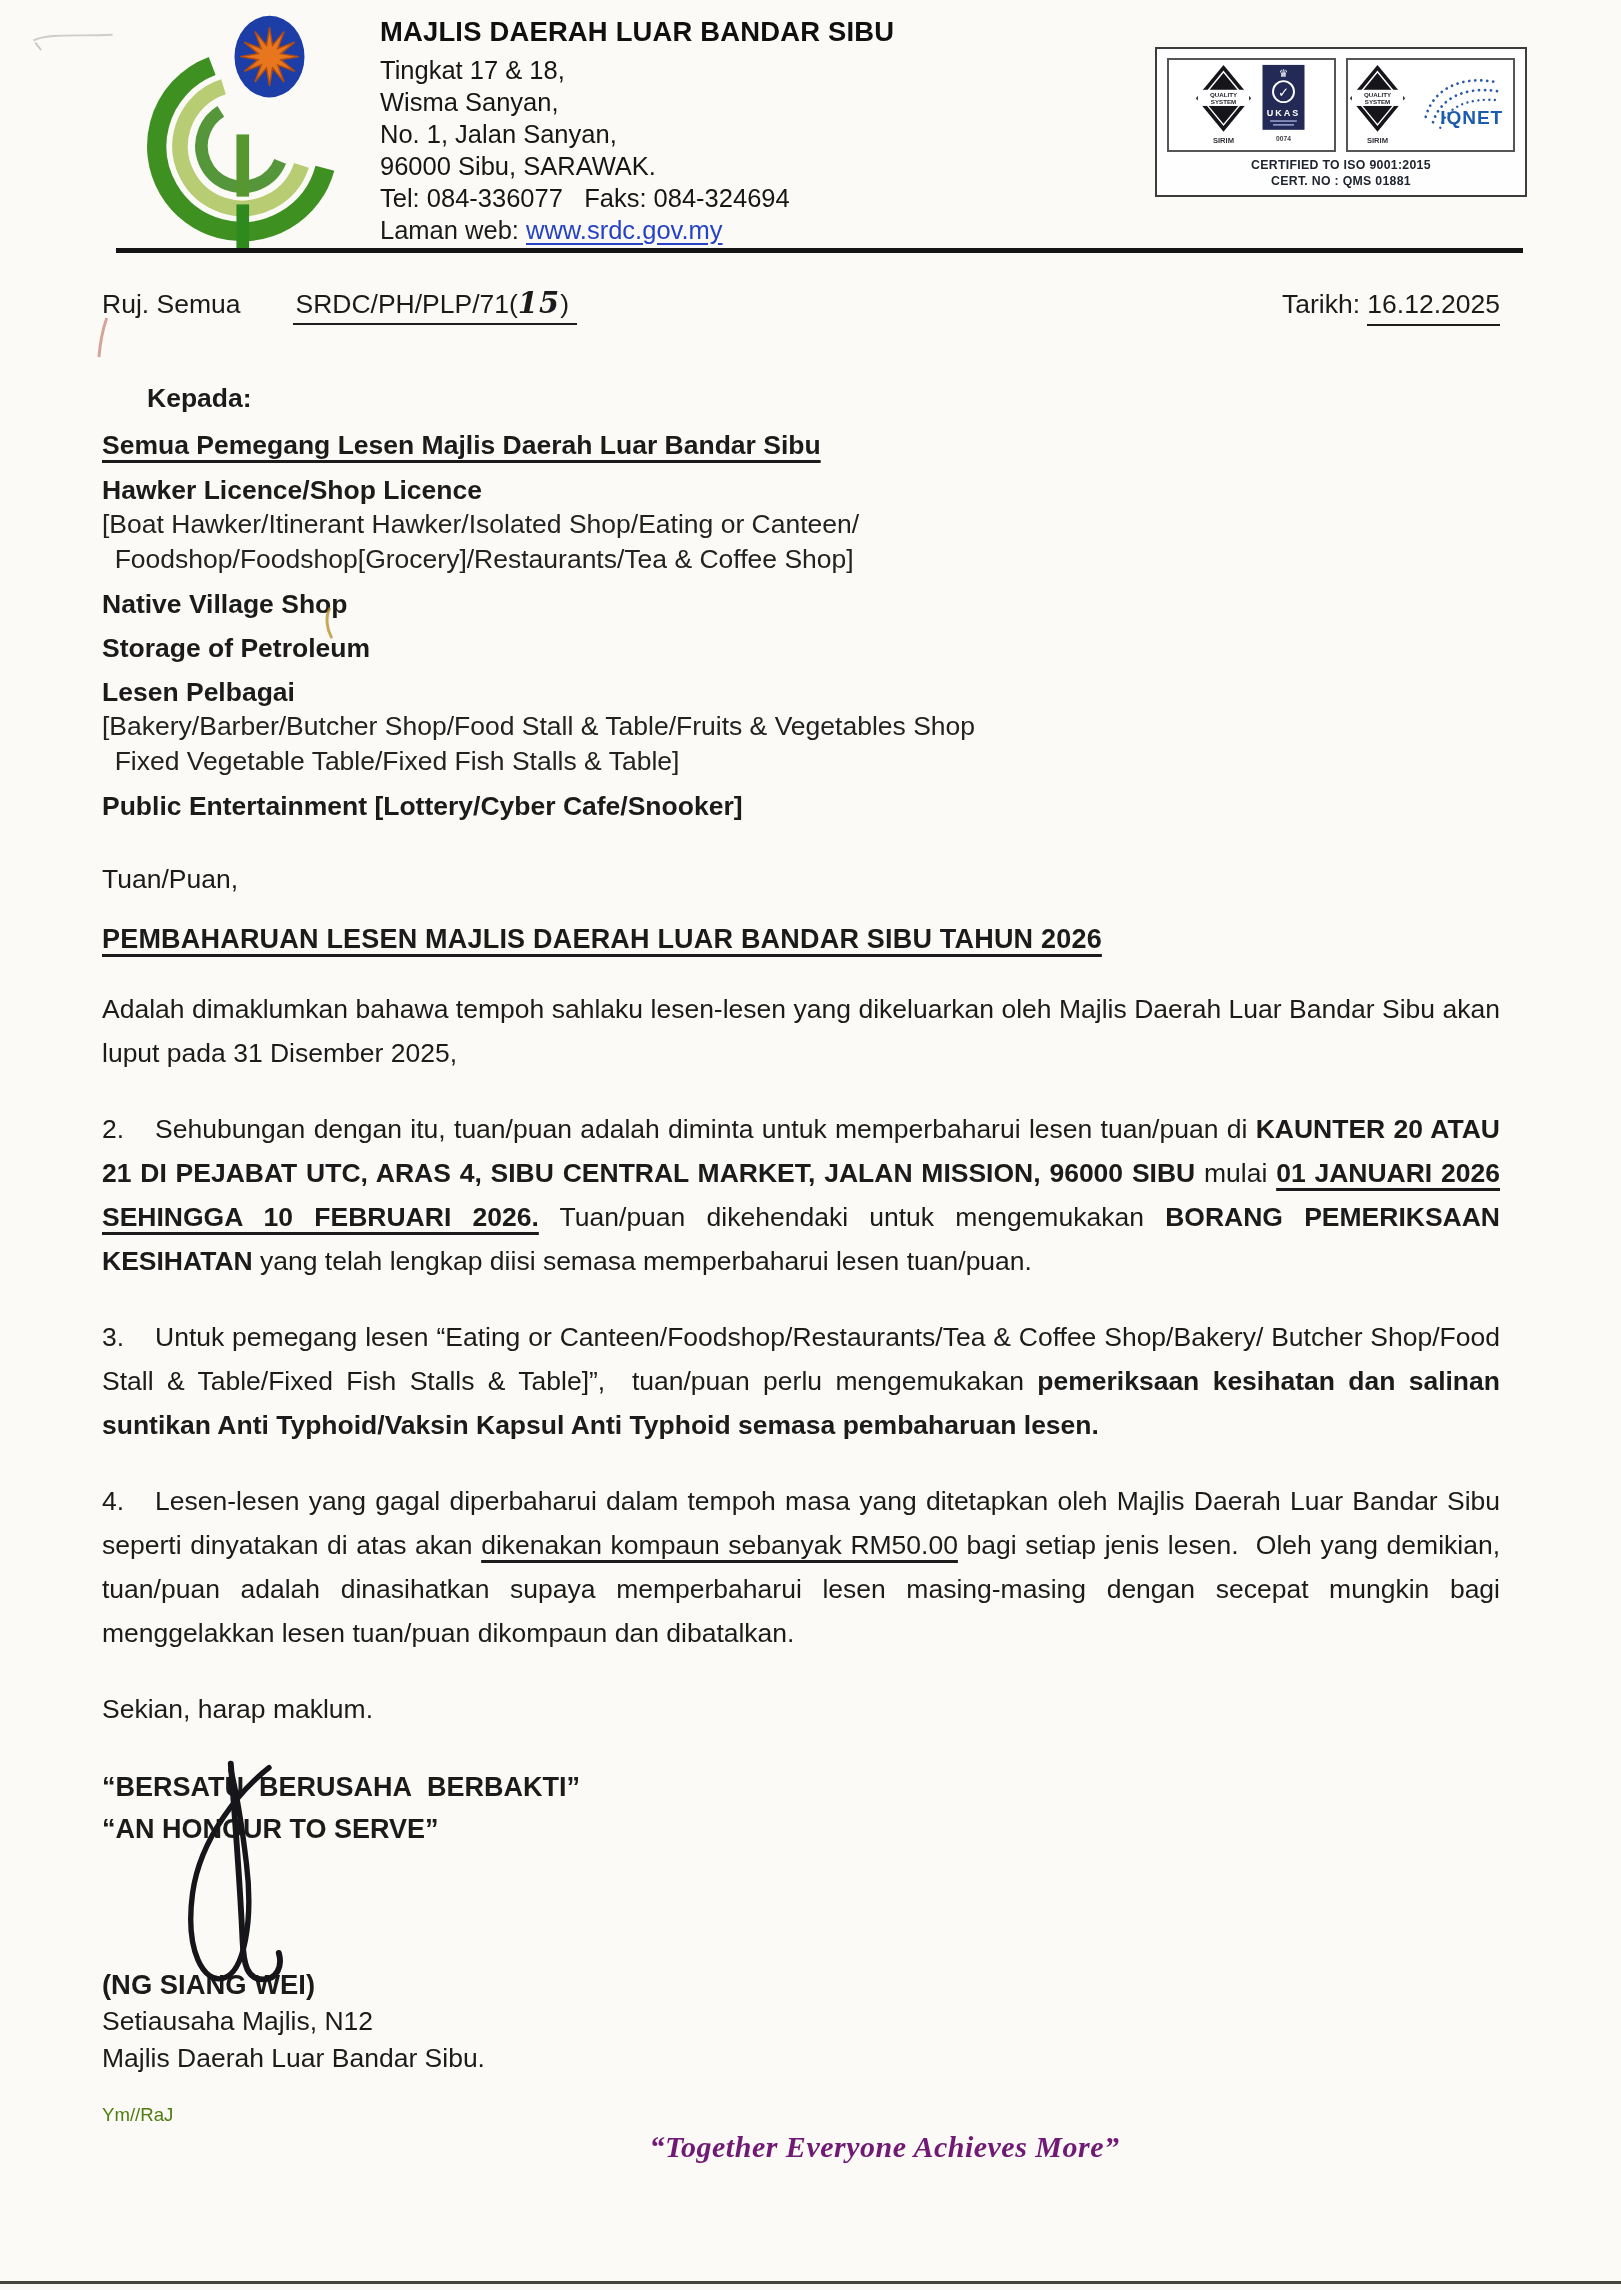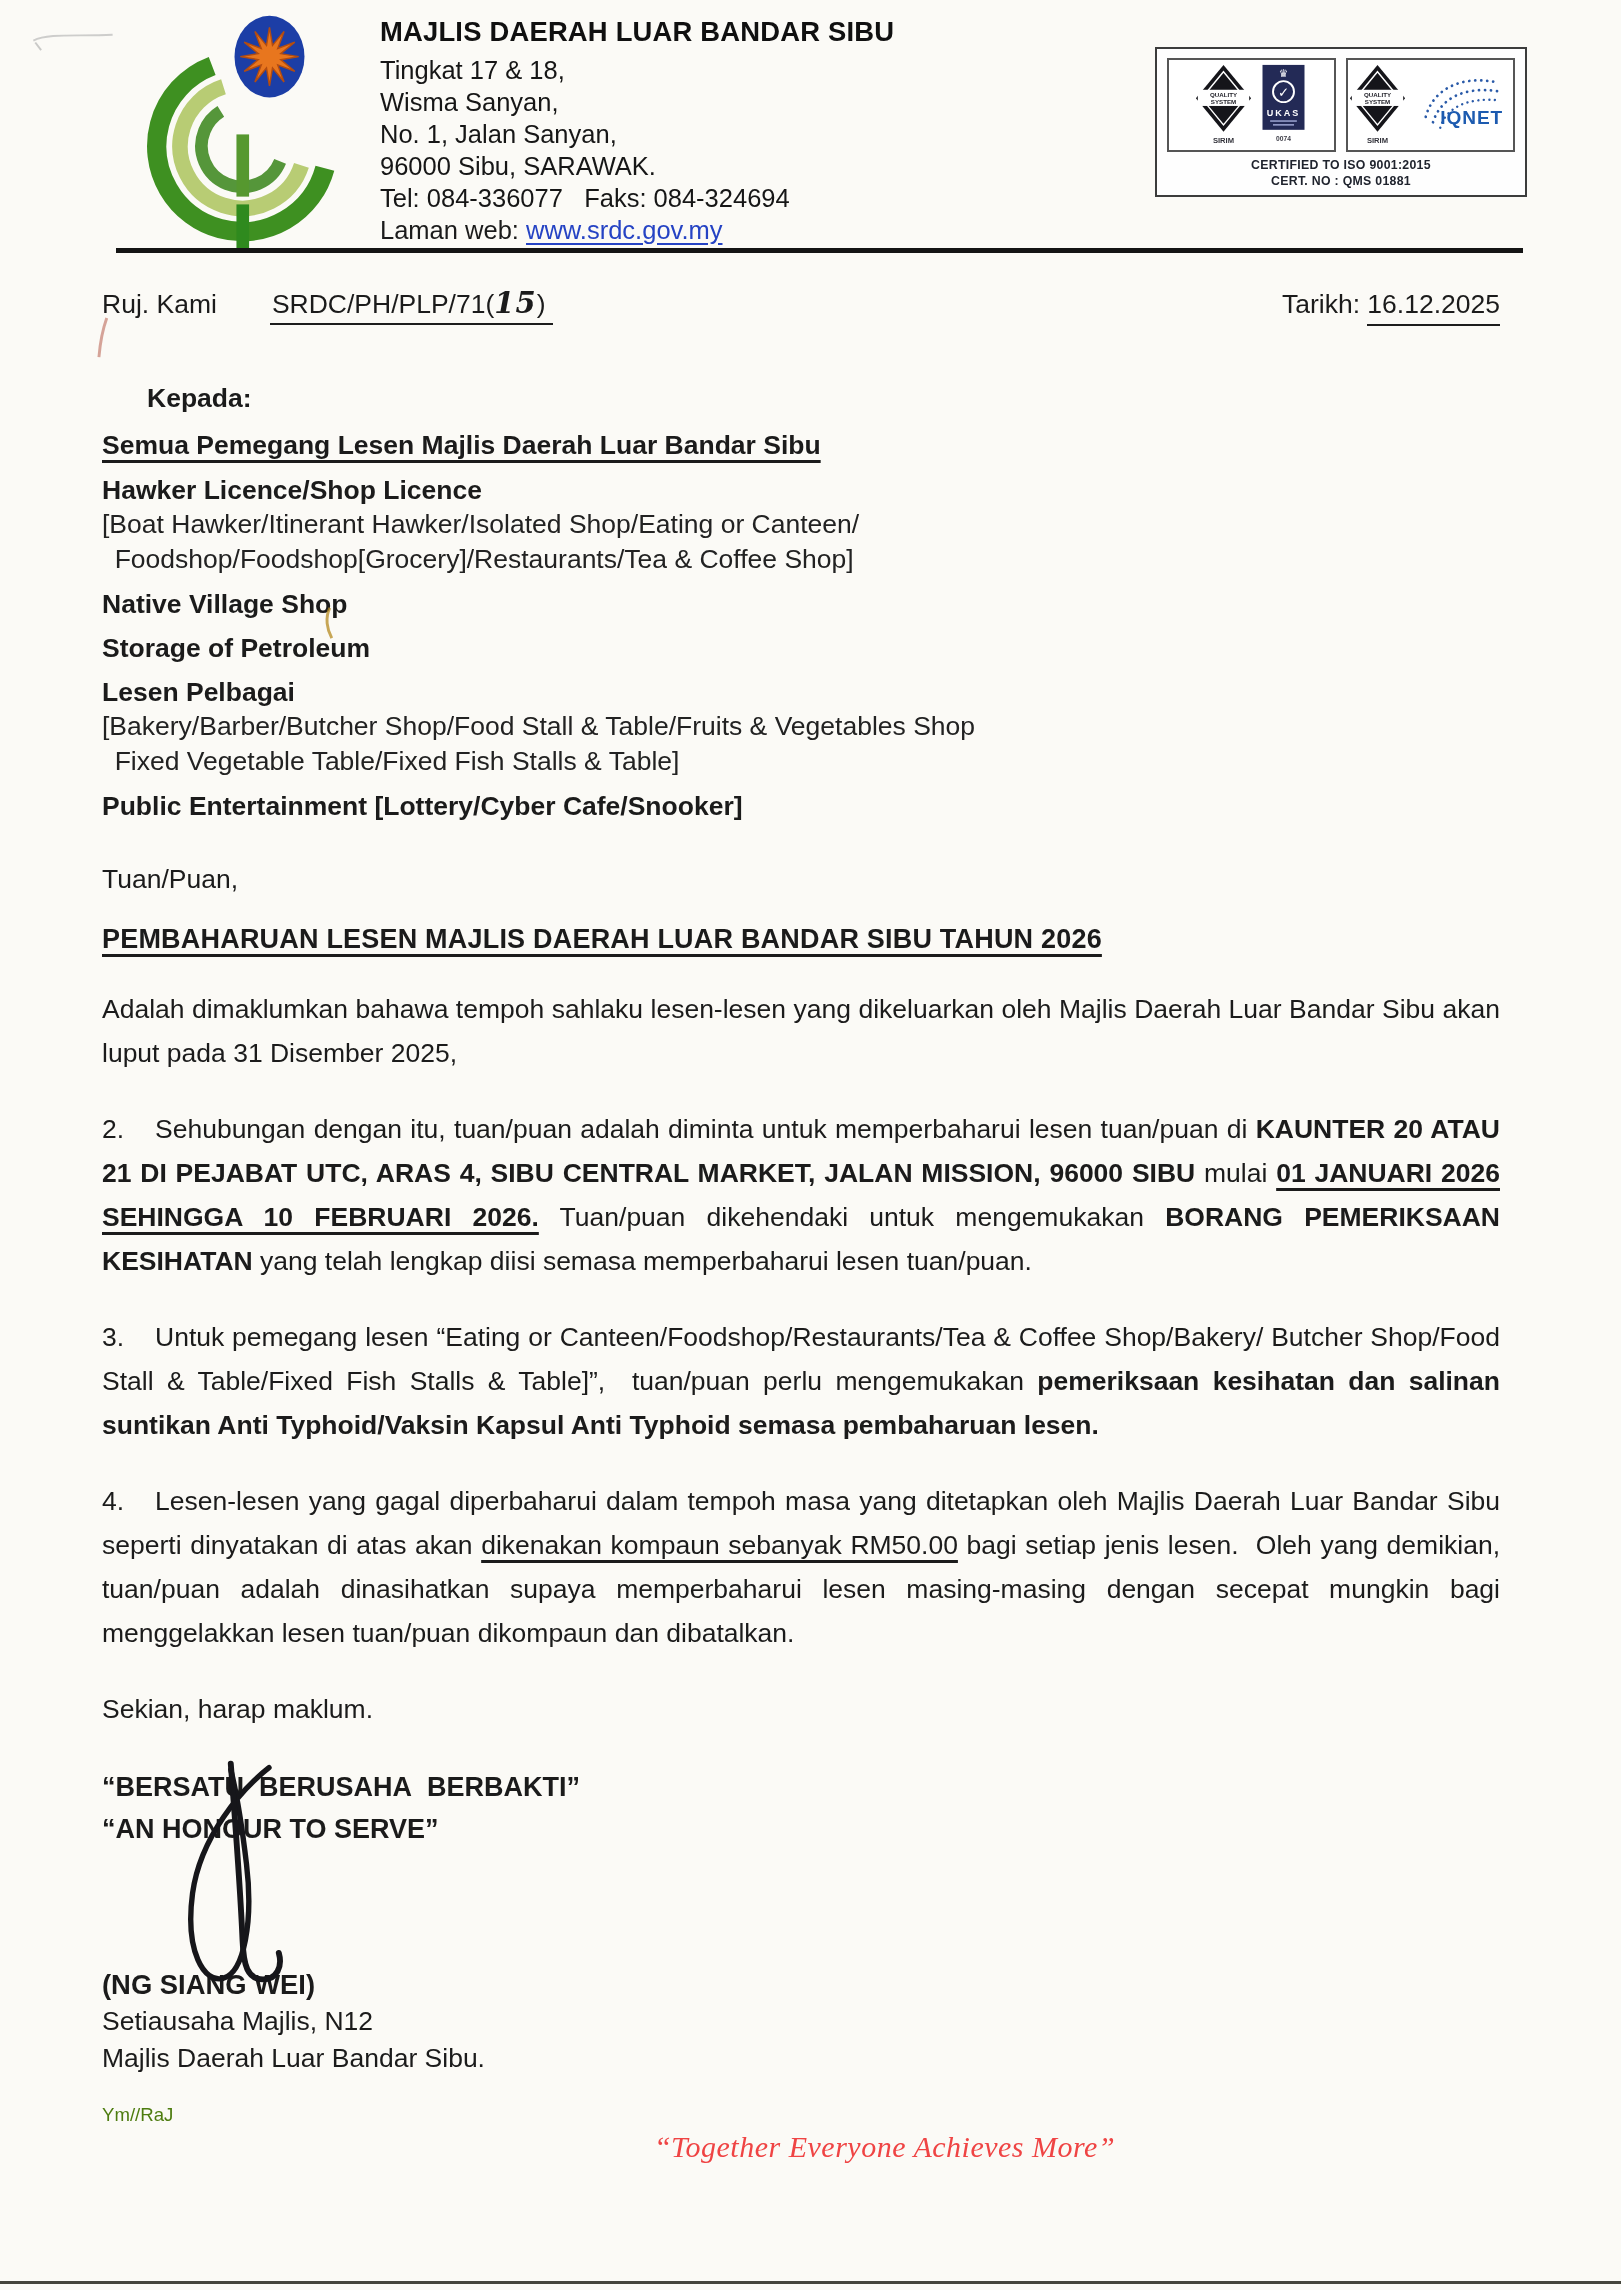--- a/index.html
+++ b/index.html
@@ -51,22 +51,22 @@
   .useg{text-decoration:underline;text-decoration-thickness:2.5px;text-underline-offset:5.9px;}
   .closing{margin-top:39px;font-size:26.5px;}
   .slogan{margin-top:0;font-size:27px;font-weight:bold;line-height:42px;white-space:pre-wrap;}
   .slogan.first{margin-top:41px;}
   .sign-wrap{position:relative;height:116px;}
   .signature{position:absolute;left:69px;top:-96px;width:147px;height:243px;z-index:3;pointer-events:none;}
   .signer-name{font-size:27.4px;font-weight:bold;line-height:37px;}
   .signer-line{font-size:26.5px;line-height:37px;}
   .initials{margin-top:27.4px;font-size:18.6px;color:#4d7c0f;}
   .motto{margin-top:3.9px;padding-left:167px;text-align:center;
-    font-family:"Liberation Serif",serif;font-style:italic;font-weight:normal;
-    font-size:30px;color:#ef4444;letter-spacing:0.5px;}
+    font-family:"Liberation Serif",serif;font-style:italic;font-weight:bold;
+    font-size:30px;color:#701a75;letter-spacing:0.5px;}
   .bottom-scanline{position:absolute;left:0;bottom:6.9px;width:100%;height:2.9px;background:#45453c;}
   .artifact{position:absolute;pointer-events:none;}
 </style>
 </head>
 <body>
 
 <div class="page">
 
   <svg class="logo" viewBox="0 0 220 250">
     <circle cx="100" cy="140" r="88" fill="none" stroke="#3e9021" stroke-width="20" stroke-dasharray="359.4 193.6" transform="rotate(15 100 140)"></circle>
@@ -134,21 +134,21 @@
       <div>CERT. NO : QMS 01881</div>
     </div>
   </div>
 
   <div class="divider"></div>
 
   <div class="content">
 
     <div class="ref-row">
       <div class="ref-left">
-        <span>Ruj. Kami</span>
+        <span>Ruj. Semua</span>
         <span class="ref-code"><span>SRDC/PH/PLP/71(</span><span class="hand">15</span><span>)</span></span>
       </div>
       <div>
         <span>Tarikh:&nbsp;</span><span class="date-val">16.12.2025</span>
       </div>
     </div>
 
     <div class="kepada">
       <div class="k-label">Kepada:</div>
       <div class="k-recipient">Semua Pemegang Lesen Majlis Daerah Luar Bandar Sibu</div>

